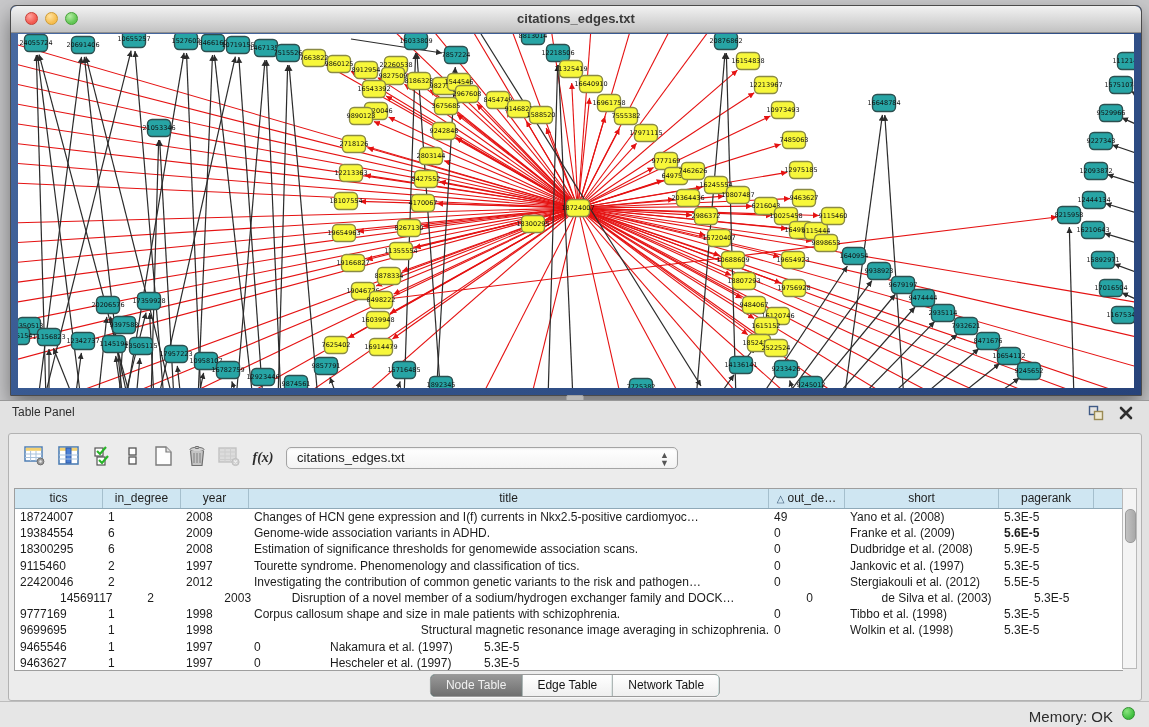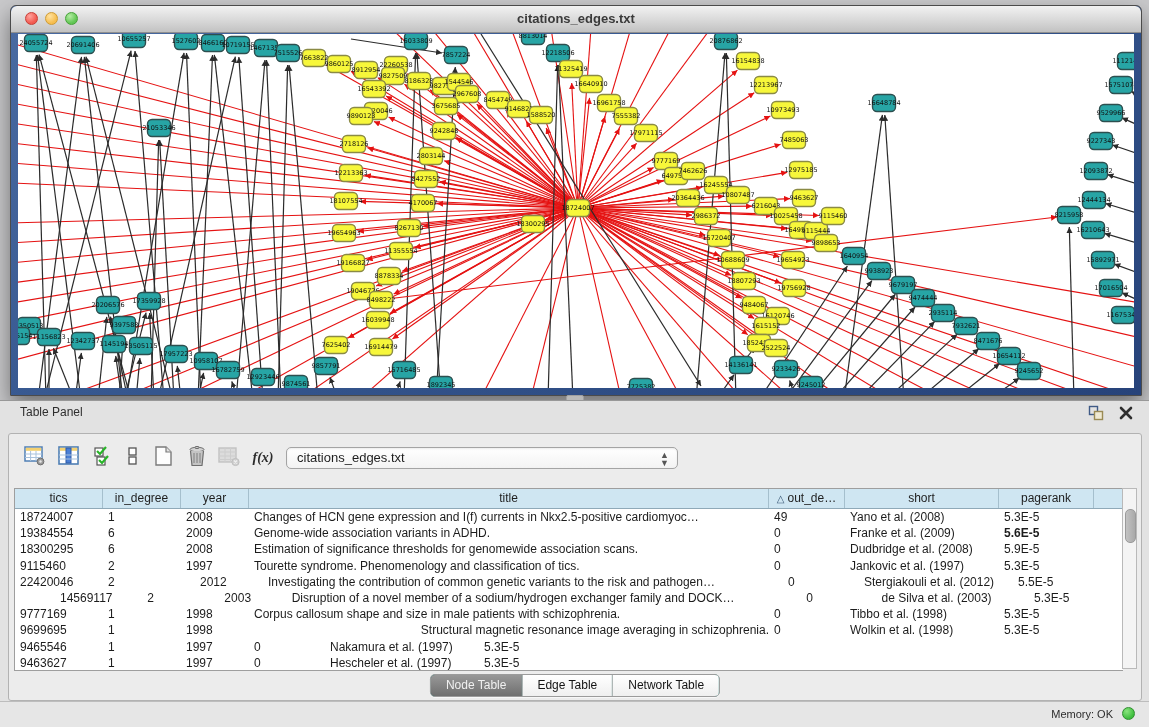--- a/index.html
+++ b/index.html
@@ -35,21 +35,21 @@
   
   .divider-grip{
     position:absolute;left:566px;top:395px;width:16px;height:5px;border-radius:2px;
     background:#b9b9b9;border:1px solid #9f9f9f;
   }
   
   .table-panel{
     position:absolute;left:0;top:400px;width:1149px;height:302px;
     background:#e2e2e2;border-top:1px solid #989898;
   }
-  .panel-header{position:relative;height:24px;margin-left:8px;}
+  .panel-header{position:relative;height:24px;}
   .panel-header .ph-title{
     position:absolute;left:12px;top:4px;font-size:12px;color:#2e2e2e;
   }
   .panel-header .ph-icons{position:absolute;right:14px;top:3px;display:flex;gap:12px;align-items:center;}
   .ph-icons .icon-btn{width:18px;height:18px;display:flex;align-items:center;justify-content:center;cursor:default;}
   .inner{
     position:absolute;left:8px;top:32px;width:1132px;height:266px;
     background:#ececec;border:1px solid #b2b2b2;border-radius:3px;
   }
   .toolbar{position:absolute;left:0;top:0;height:48px;width:100%;}
@@ -104,21 +104,21 @@
   .tab:last-child{border-right:none;}
   .tab.selected{
     background:linear-gradient(#989898,#6f6f6f);color:#f0f0f0;
   }
   
   .statusbar{
     position:absolute;left:0;bottom:0;width:1149px;height:25px;
     background:#e6e6e6;border-top:1px solid #bdbdbd;
   }
   .statusbar .mem{
-    position:absolute;right:36px;top:6px;font-size:11px;color:#2c2c2c;
+    position:absolute;right:36px;top:6px;font-size:15px;color:#2c2c2c;
   }
   .statusbar .dot{
     position:absolute;right:14px;top:5px;width:13px;height:13px;border-radius:50%;
     background:radial-gradient(circle at 35% 30%,#8ae57e,#3dbd3d 70%);border:1px solid #2f8f2f;
     box-sizing:border-box;
   }
 </style>
 </head>
 <body>
 
@@ -957,21 +957,21 @@
           <div class="g-cell" style="width: 78px;">2</div>
           <div class="g-cell" style="width: 68px;">1997</div>
           <div class="g-cell" style="width: 520px;">Tourette syndrome. Phenomenology and classification of tics.</div>
           <div class="g-cell" style="width: 76px;">0</div>
           <div class="g-cell" style="width: 154px;">Jankovic et al. (1997)</div>
           <div class="g-cell" style="width: 95px;">5.3E-5</div>
         </div>
         <div class="grid-row">
           <div class="g-cell" style="width: 88px;">22420046</div>
           <div class="g-cell" style="width: 78px;">2</div>
-          <div class="g-cell" style="width: 68px; margin-left: 14px;">2012</div>
+          <div class="g-cell" style="width: 68px;">2012</div>
           <div class="g-cell" style="width: 520px;">Investigating the contribution of common genetic variants to the risk and pathogen…</div>
           <div class="g-cell" style="width: 76px;">0</div>
           <div class="g-cell" style="width: 154px;">Stergiakouli et al. (2012)</div>
           <div class="g-cell" style="width: 95px;">5.5E-5</div>
         </div>
         <div class="grid-row">
           <div class="g-cell" style="width: 88px; margin-left: 40px;">14569117</div>
           <div class="g-cell" style="width: 78px;">2</div>
           <div class="g-cell" style="width: 68px;">2003</div>
           <div class="g-cell" style="width: 520px;">Disruption of a novel member of a sodium/hydrogen exchanger family and DOCK…</div>

